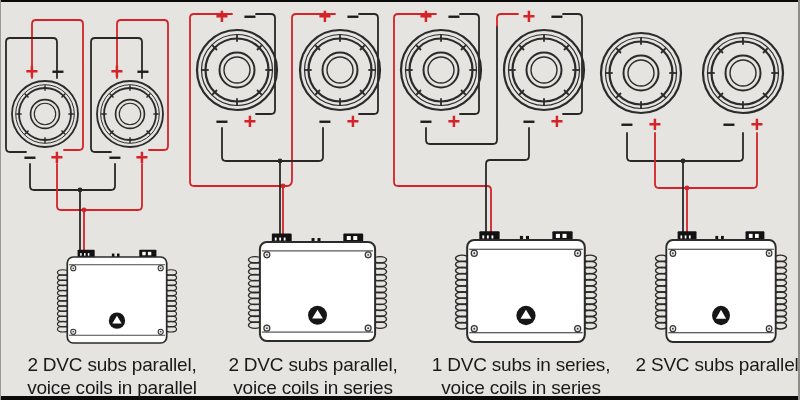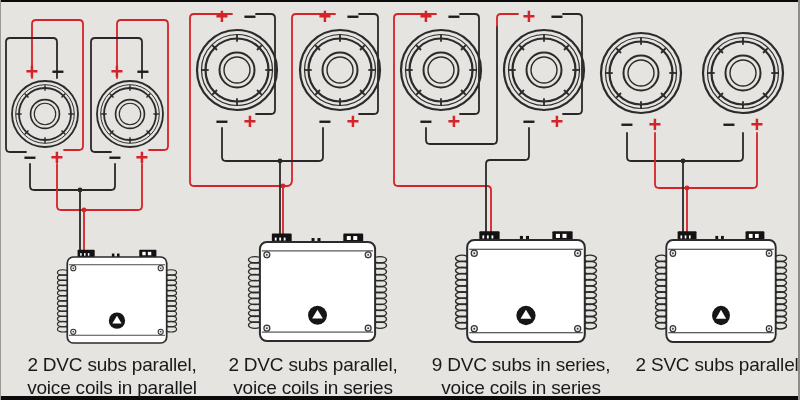--- a/index.html
+++ b/index.html
@@ -214,20 +214,20 @@
 
   <div class="caption" style="left:-8px;">
     <div>2 DVC subs parallel,</div>
     <div>voice coils in parallel</div>
   </div>
   <div class="caption" style="left:193px;">
     <div>2 DVC subs parallel,</div>
     <div>voice coils in series</div>
   </div>
   <div class="caption" style="left:401px;">
-    <div>9 DVC subs in series,</div>
+    <div>1 DVC subs in series,</div>
     <div>voice coils in series</div>
   </div>
   <div class="caption" style="left:597px;">
     <div>2 SVC subs parallel</div>
     <div></div>
   </div>
 </div>
 
 </body></html>

